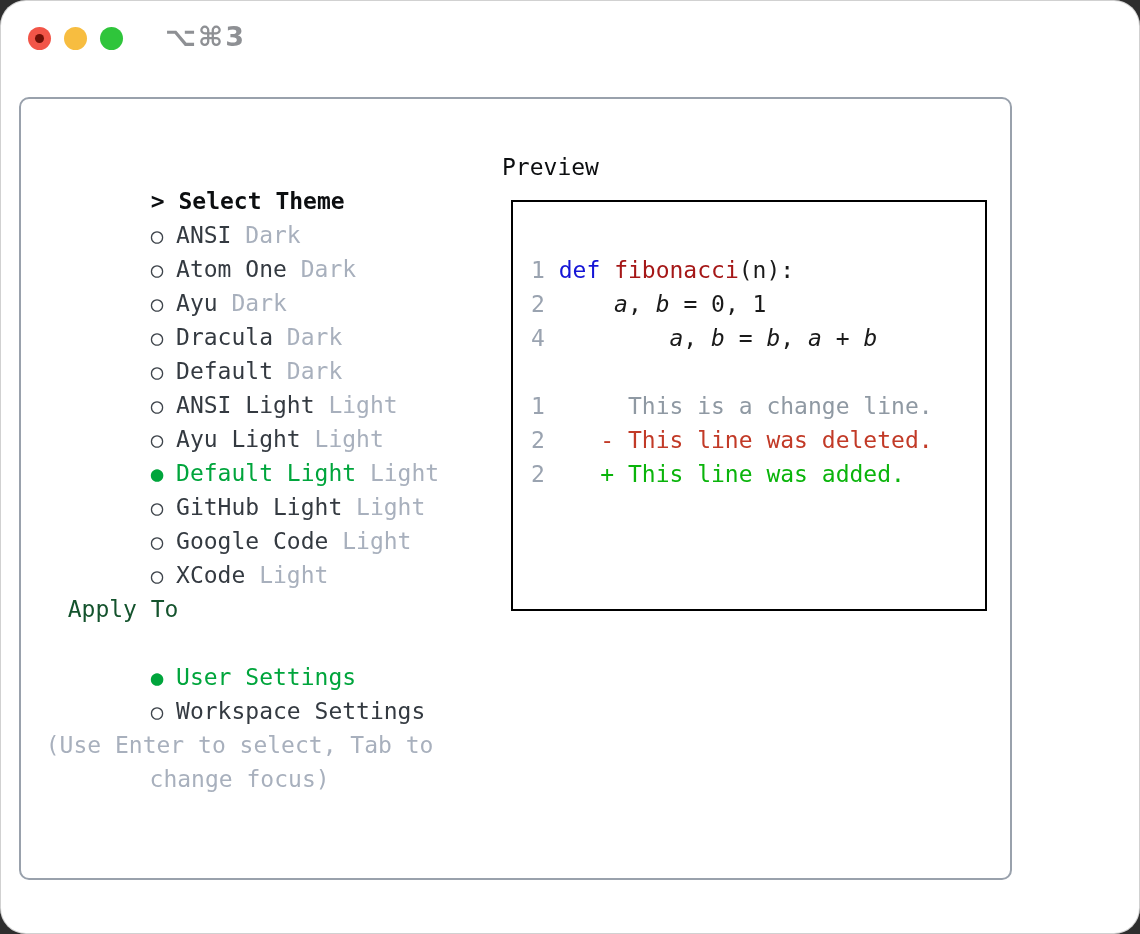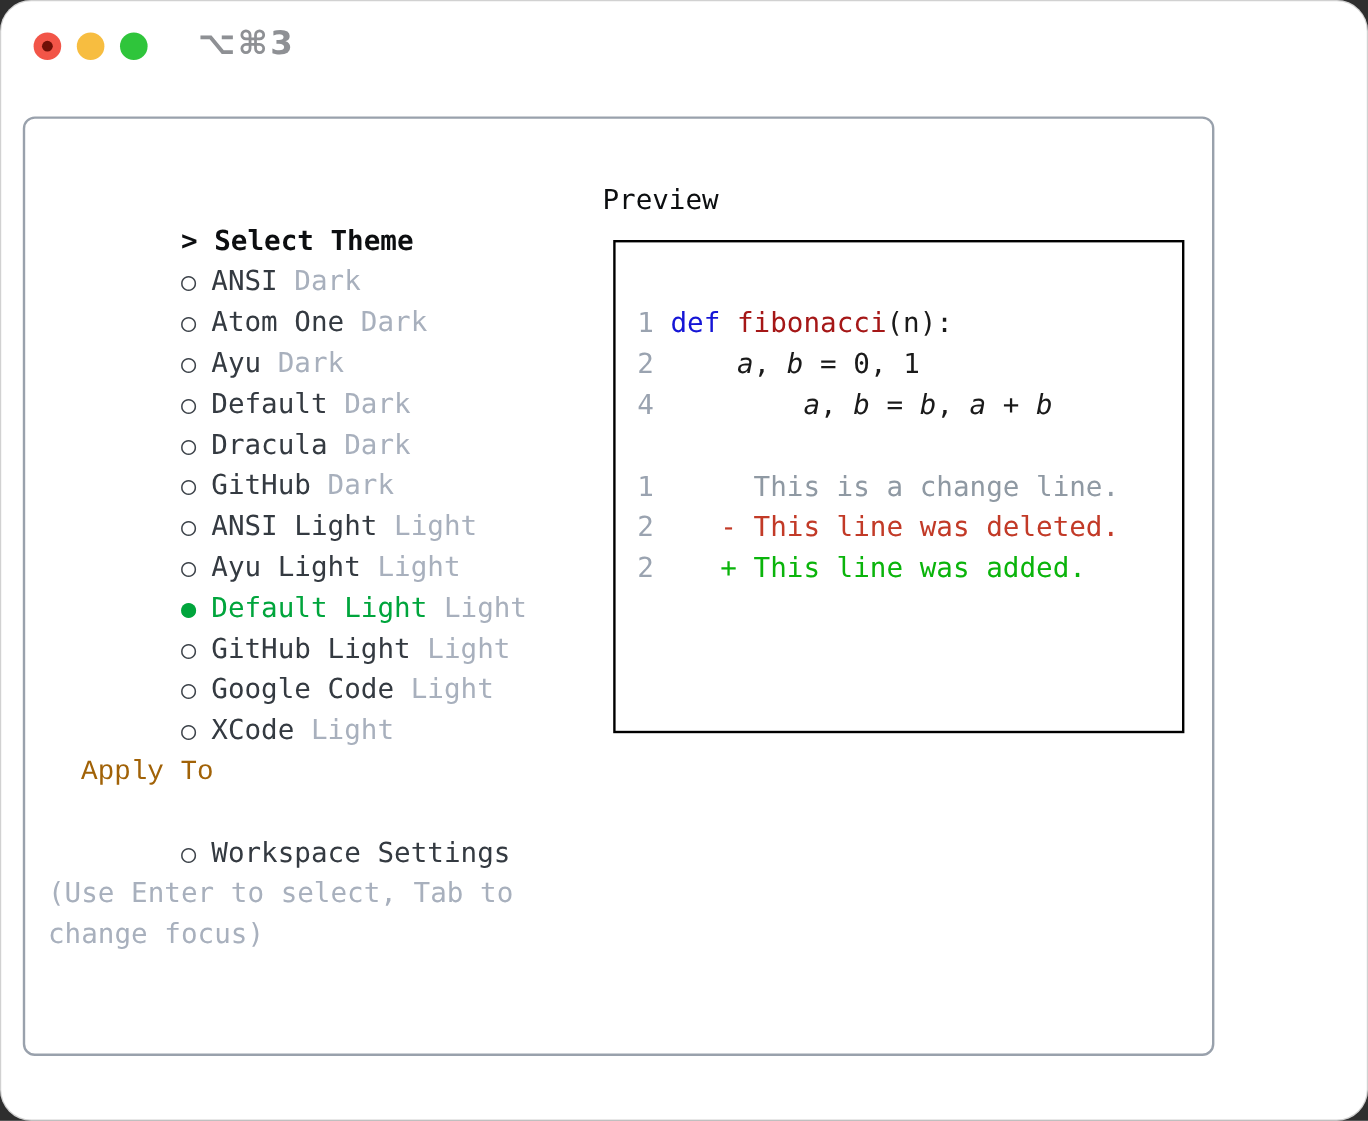--- a/index.html
+++ b/index.html
@@ -35,22 +35,22 @@
     --ink:#343a41;--header:#0c0e10;--muted:#a8b0bd;--num:#9aa3b0;--ctx:#8f99a3;
     --kw:#1515d6;--fn:#a51717;--del:#c23a27;--add:#0ab40b;--green:#00a53c;
   }
   .list{position:absolute;left:19px;top:51px;}
   .row{height:34px;line-height:34px;font-size:23px;color:var(--ink);white-space:pre;}
   .row .bullet{display:inline-block;width:2ch;font-size:21px;color:#3e444b;}
   .row.header{color:var(--header);font-weight:bold;}
   .row.header .bullet{font-size:23px;color:var(--header);font-weight:bold;}
   .row .tag{color:var(--muted);margin-left:1ch;}
   .row.selected .bullet,.row.selected .name{color:var(--green);}
-  .row.section-header{color:#a16207;padding-left:2ch;font-family:Liberation Mono, monospace;}
-  .row.hint{color:var(--muted);}
+  .row.section-header{color:#14532d;padding-left:2ch;}
+  .row.hint{color:var(--muted);text-align:center;}
   .spacer{height:34px;}
   
   .preview-title{position:absolute;left:481px;top:51px;height:34px;line-height:34px;
     font-size:23px;font-weight:normal;color:var(--header);}
   .preview-box{
     position:absolute;left:490px;top:101px;width:476px;height:411px;
     border:2px solid #000000;box-sizing:border-box;background:#ffffff;
     padding:51px 0 0 18px;overflow:hidden;
   }
   .cl{height:34px;line-height:34px;font-size:23px;white-space:pre;color:#1a1a1a;}
@@ -87,27 +87,24 @@
       <div class="row theme">
         <span class="bullet">○</span><span class="name">ANSI</span><span class="tag">Dark</span>
       </div>
       <div class="row theme">
         <span class="bullet">○</span><span class="name">Atom One</span><span class="tag">Dark</span>
       </div>
       <div class="row theme">
         <span class="bullet">○</span><span class="name">Ayu</span><span class="tag">Dark</span>
       </div>
       <div class="row theme">
-        <span class="bullet">○</span><span class="name">Default</span><span class="tag">Dark</span>
-      </div>
-      <div class="row theme">
         <span class="bullet">○</span><span class="name">Dracula</span><span class="tag">Dark</span>
       </div>
       <div class="row theme">
-        <span class="bullet">○</span><span class="name">GitHub</span><span class="tag">Dark</span>
+        <span class="bullet">○</span><span class="name">Default</span><span class="tag">Dark</span>
       </div>
       <div class="row theme">
         <span class="bullet">○</span><span class="name">ANSI Light</span><span class="tag">Light</span>
       </div>
       <div class="row theme">
         <span class="bullet">○</span><span class="name">Ayu Light</span><span class="tag">Light</span>
       </div>
       <div class="row theme selected">
         <span class="bullet">●</span><span class="name">Default Light</span><span class="tag">Light</span>
       </div>
@@ -118,20 +115,23 @@
         <span class="bullet">○</span><span class="name">Google Code</span><span class="tag">Light</span>
       </div>
       <div class="row theme">
         <span class="bullet">○</span><span class="name">XCode</span><span class="tag">Light</span>
       </div>
 
       <div class="spacer"></div>
 
       <div class="row section-header">Apply To</div>
 
+      <div class="row selected">
+        <span class="bullet">●</span><span class="name">User Settings</span>
+      </div>
       <div class="row">
         <span class="bullet">○</span><span class="name">Workspace Settings</span>
       </div>
 
       <div class="spacer"></div>
 
       <div class="row hint">(Use Enter to select, Tab to</div>
       <div class="row hint">change focus)</div>
     </div>
 

